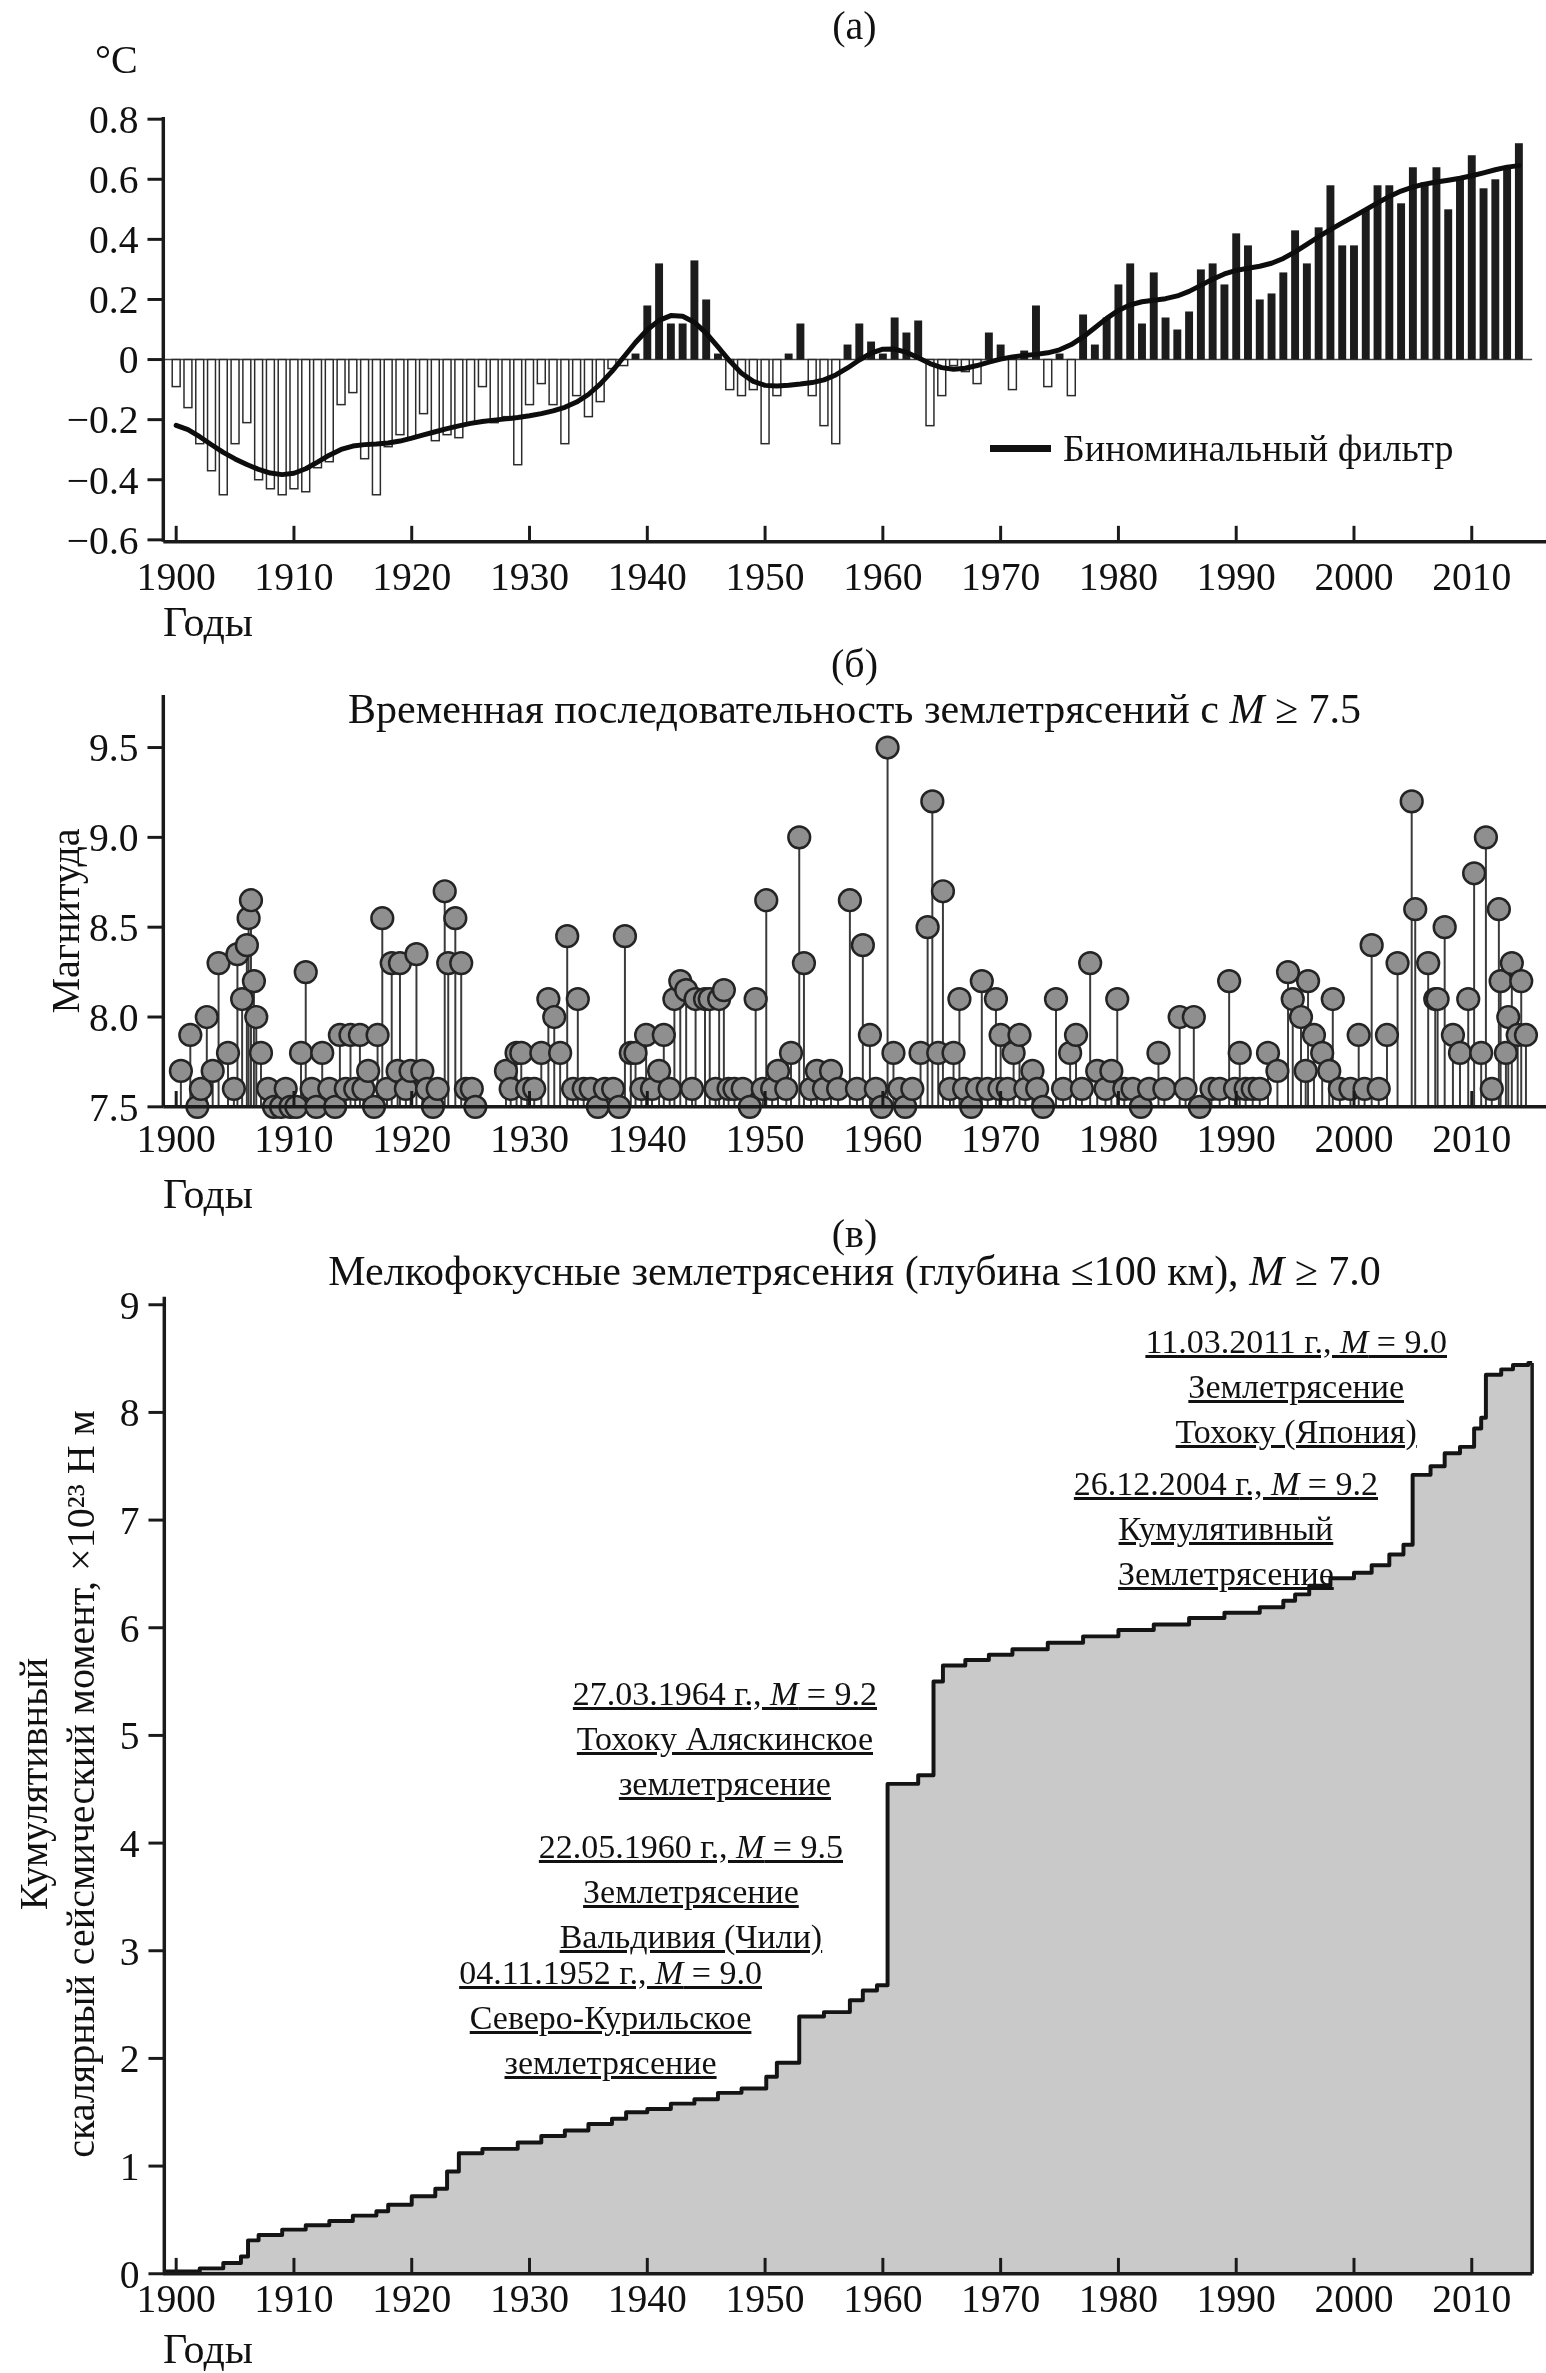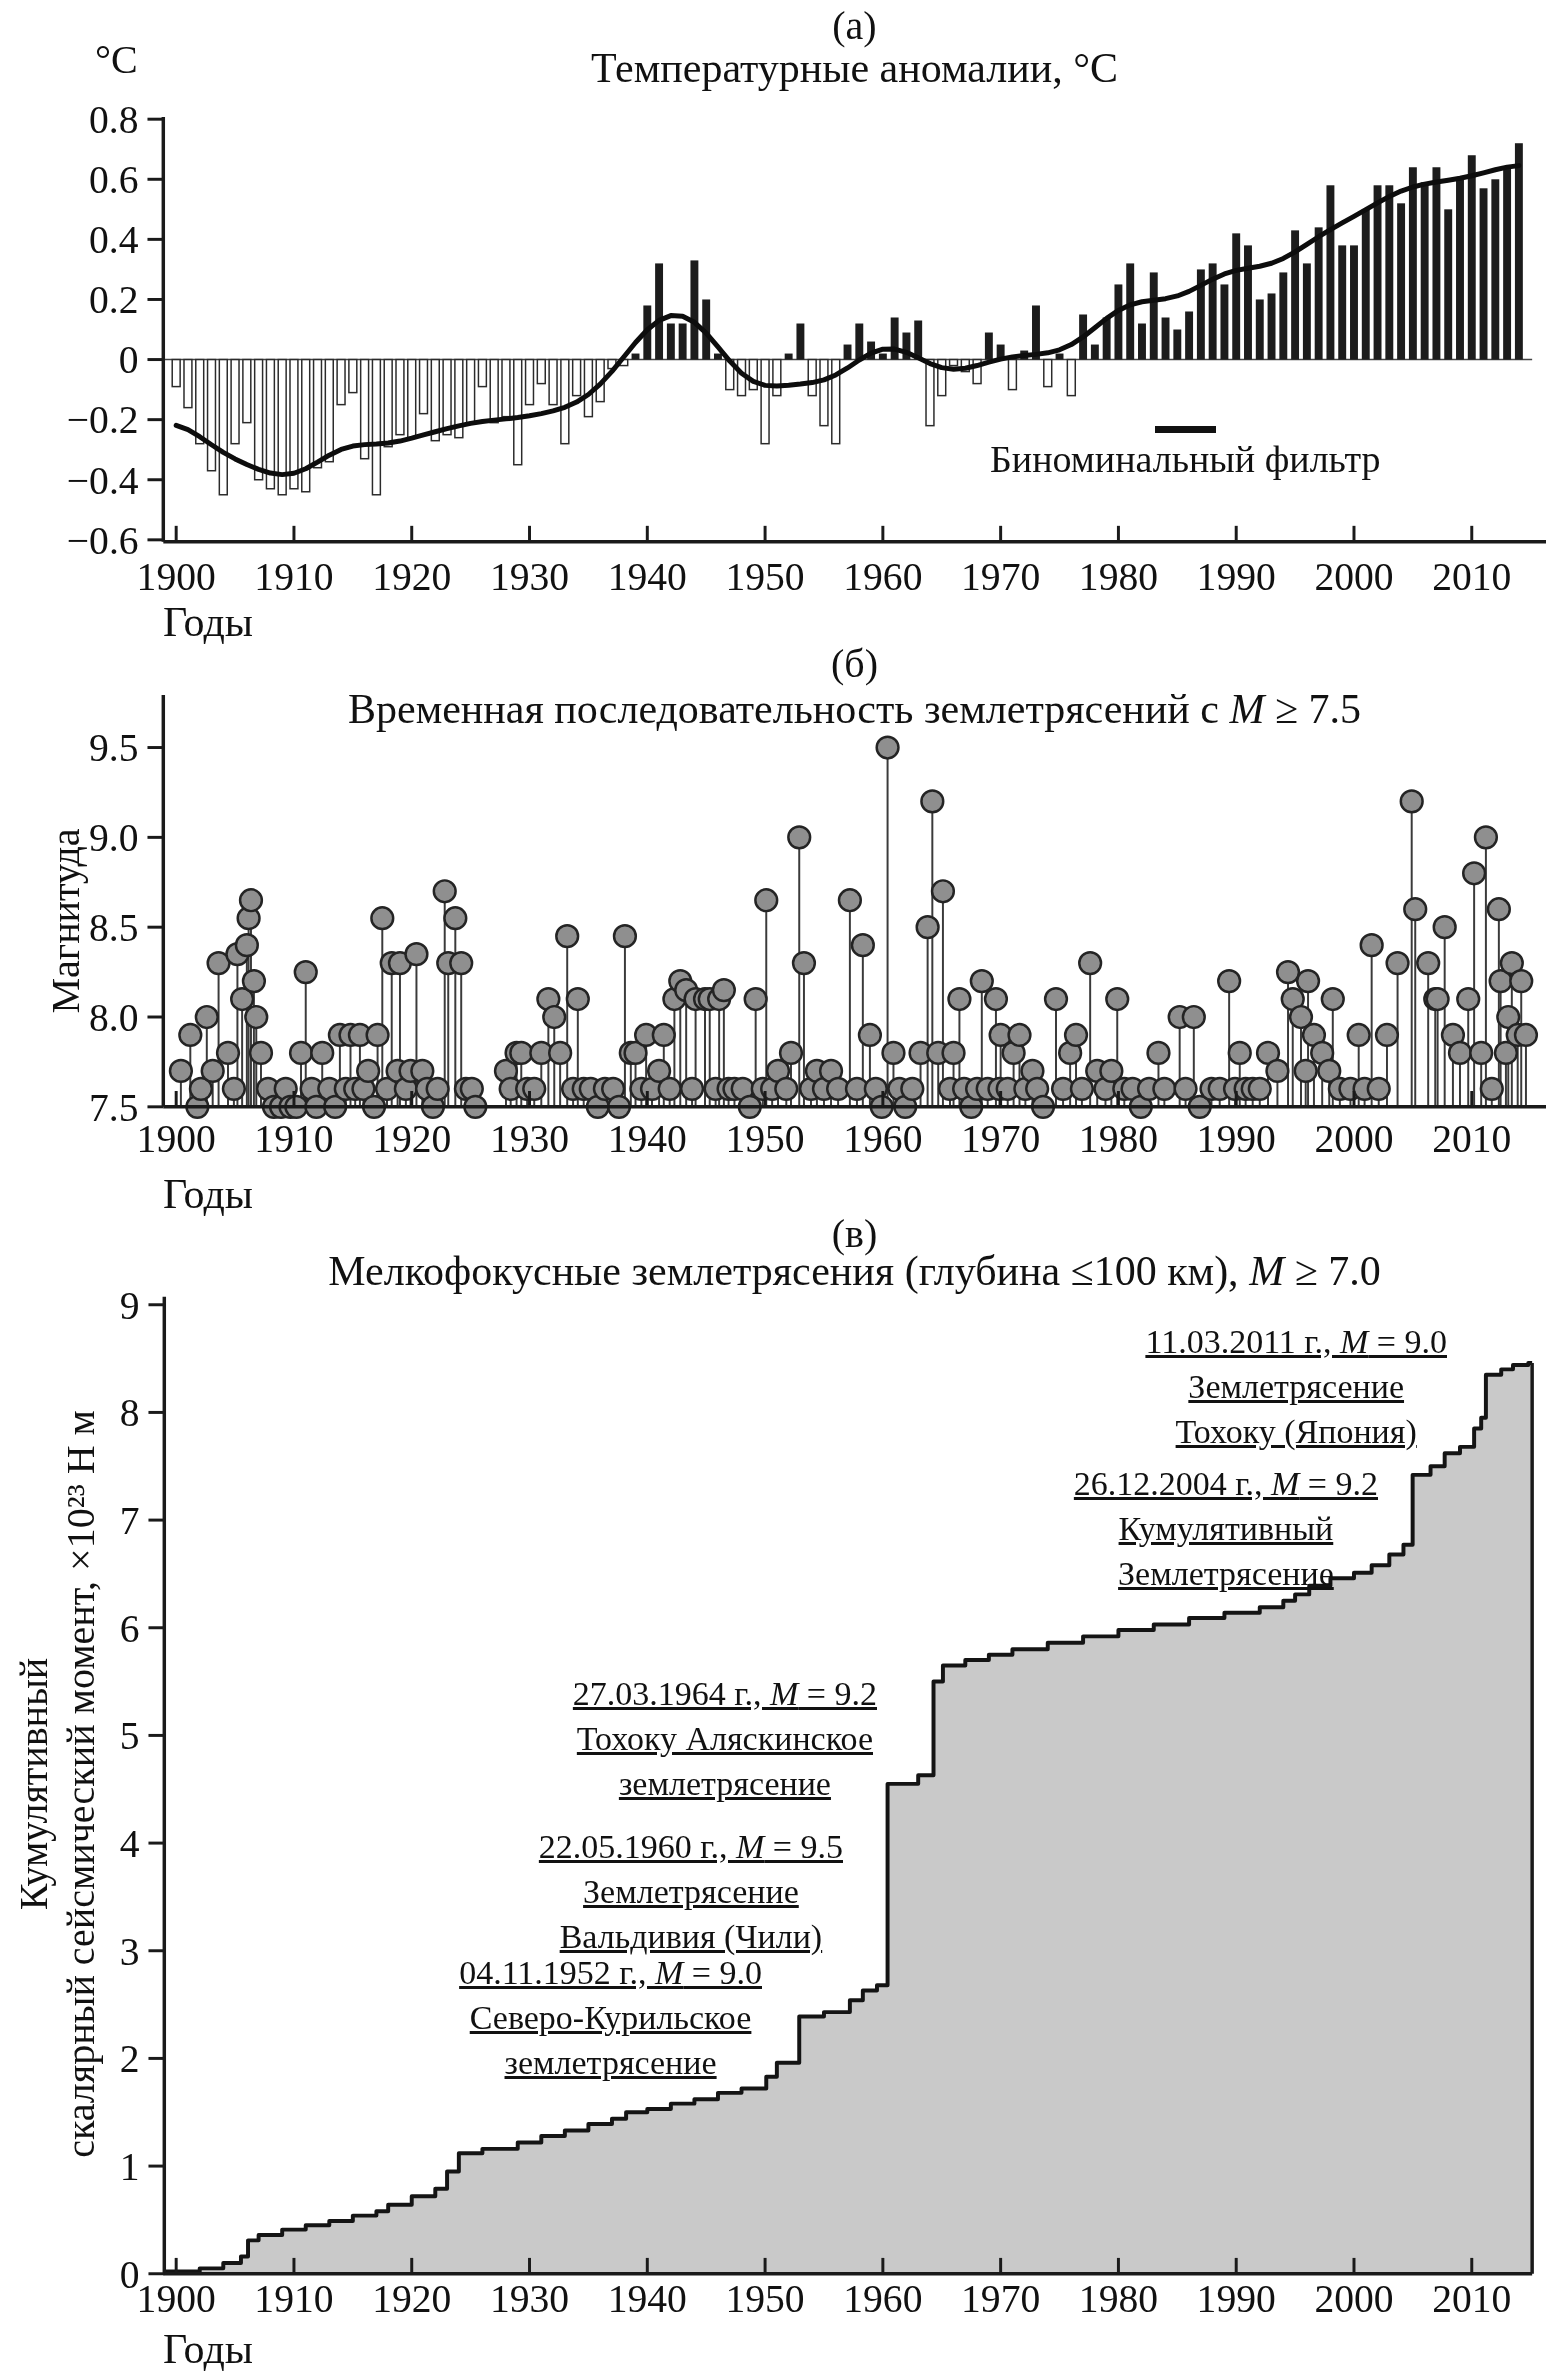--- a/index.html
+++ b/index.html
@@ -4,21 +4,21 @@
 <style>
   html,body{margin:0;padding:0;background:#fff;}
   body{font-family:"Liberation Serif","DejaVu Serif",serif;color:#111;}
   .fig{position:relative;width:1546px;height:2373px;background:#fff;overflow:hidden;}
   svg#canvas{position:absolute;left:0;top:0;width:1546px;height:2373px;}
   svg text{font-family:"Liberation Serif","DejaVu Serif",serif;fill:#111;}
   .panel-label{position:absolute;left:163px;right:0;text-align:center;font-size:40px;}
   .chart-title{position:absolute;left:163px;right:0;text-align:center;font-size:42px;}
   .xlabel{position:absolute;left:163px;right:0;font-size:42px;}
   .unit{position:absolute;left:95px;top:36px;font-size:40px;}
-  .legend{position:absolute;left:990px;top:426px;display:flex;align-items:center;gap:4px;flex-direction:column;}
+  .legend{position:absolute;left:990px;top:426px;display:flex;align-items:center;gap:12px;}
   .legend-line{display:inline-block;width:61px;height:7px;background:#111;}
   .legend-text{font-size:38px;}
   .ylabel-rot{position:absolute;white-space:nowrap;transform:translate(-50%,-50%) rotate(-90deg);
     font-size:40px;text-align:center;line-height:47px;}
   .ylabel-rot .yl{display:block;}
   .ann{position:absolute;text-align:center;font-size:34px;line-height:45px;white-space:nowrap;text-decoration:underline;}
   i{font-style:italic;}
 </style>
 </head>
 <body>
@@ -710,21 +710,20 @@
           <text x="1249" y="2336" text-anchor="middle">1990</text>
           <line x1="1368" y1="2297" x2="1368" y2="2281" stroke="#1a1a1a" stroke-width="3"></line>
           <text x="1368" y="2336" text-anchor="middle">2000</text>
           <line x1="1487" y1="2297" x2="1487" y2="2281" stroke="#1a1a1a" stroke-width="3"></line>
           <text x="1487" y="2336" text-anchor="middle">2010</text>
         </g>
       </g>
   </svg>
 
   <div class="panel-label" style="top:2px">(а)</div>
-  <div class="chart-title" style="top:44px">Температурные аномалии, °C</div>
   <div class="unit">°C</div>
   <div class="legend">
     <span class="legend-line"></span>
     <span class="legend-text">Биноминальный фильтр</span>
   </div>
   <div class="xlabel" style="top:598px">Годы</div>
 
   <div class="panel-label" style="top:640px">(б)</div>
   <div class="chart-title" style="top:685px">Временная последовательность землетрясений с <i>M</i> ≥ 7.5</div>
   <div class="ylabel-rot" style="left:65px;top:921px">Магнитуда</div>

